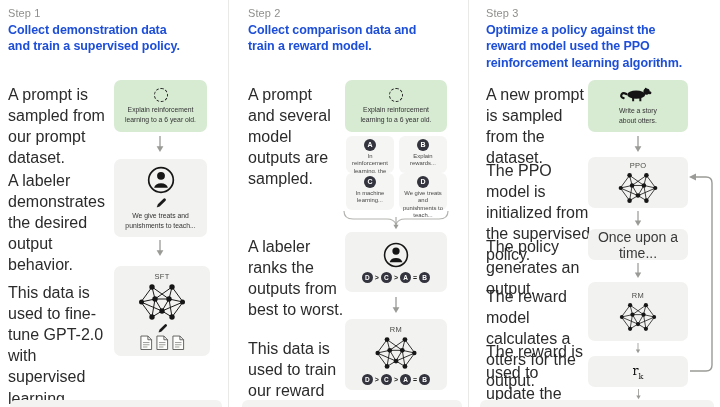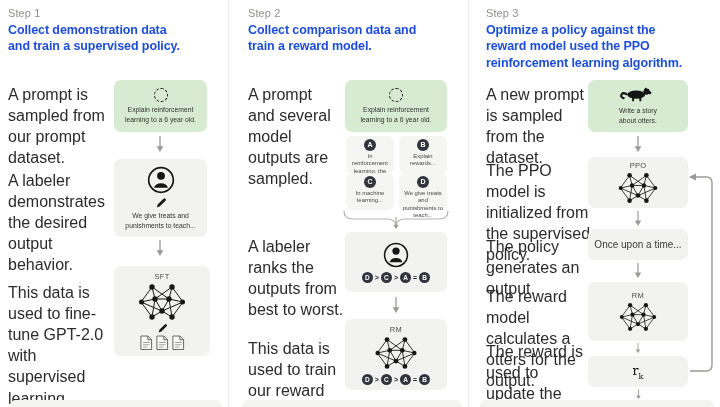--- a/index.html
+++ b/index.html
@@ -30,21 +30,21 @@
         flex-direction:column;align-items:center;padding-top:3px;text-align:center}
   .badge{width:12px;height:12px;border-radius:50%;background:#33343d;color:#fff;
          font-size:7px;font-weight:bold;line-height:12px;text-align:center;flex:none}
   .ctext{font-size:5.9px;color:#474747;line-height:1.25;margin-top:2px;padding:0 3px}
 
   .rank{display:flex;align-items:center;gap:2px;justify-content:center;margin-top:4px}
   .rk-c{width:11px;height:11px;border-radius:50%;background:#33343d;color:#fff;
         font-size:6.5px;font-weight:bold;display:flex;align-items:center;justify-content:center}
   .rk-s{font-size:7px;color:#222;font-weight:bold}
 
-  .out-text{font-size:10px;color:#3a3a3a}
+  .out-text{font-size:14px;color:#3a3a3a}
   .rk-label{font-family:"DejaVu Serif",serif;font-size:12.5px;color:#101010}
   .rk-label sub{font-size:8px}
   .docs{display:flex;gap:3px;margin-top:2px}
   svg{display:block}
 </style>
 </head>
 <body>
 
 <svg width="0" height="0" style="position:absolute">
   <defs>

